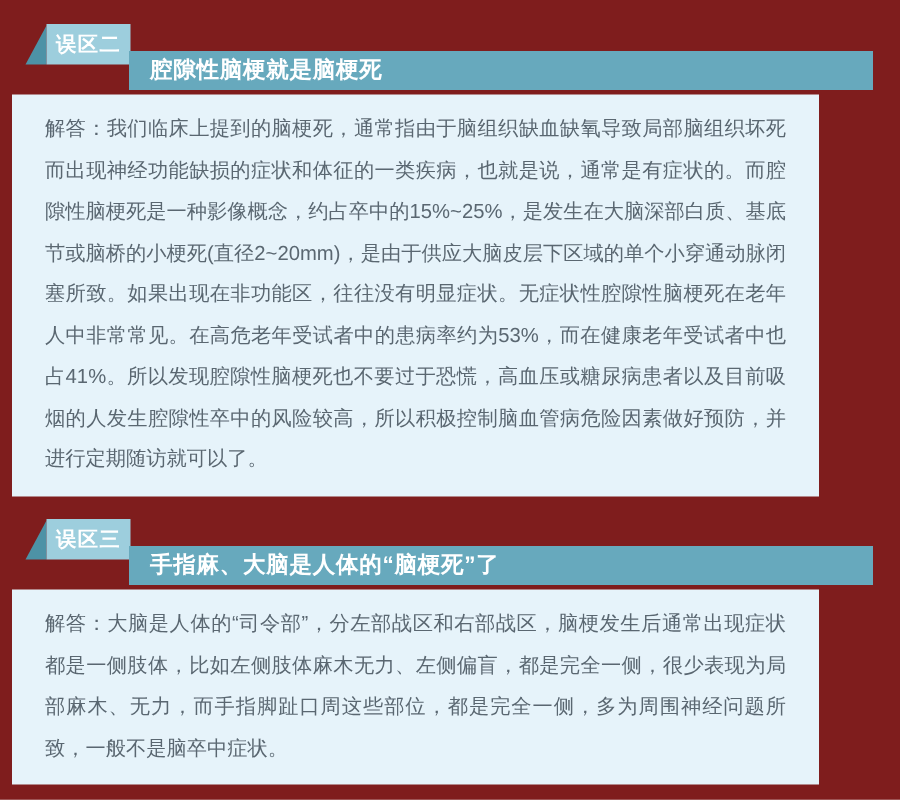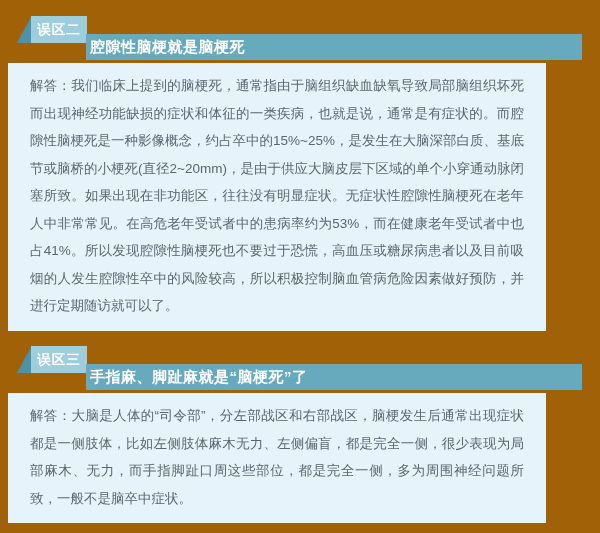--- a/index.html
+++ b/index.html
@@ -4,21 +4,21 @@
 <style>
   html,body{margin:0;padding:0;}
   body{
     font-family:"Liberation Sans","DejaVu Sans",sans-serif;
     background:#ffffff;
   }
   .page{
     position:relative;
     width:600px;
     height:533px;
-    background:#a16207;
+    background:#7f1d1d;
     overflow:hidden;
   }
   .section{
     position:absolute;
     left:0;
     width:600px;
   }
   #section-1{ top:16px; }
   #section-2{ top:346px; }
 
@@ -49,21 +49,21 @@
     position:absolute;
     left:86px;
     top:18px;
     width:496px;
     height:26px;
     background:#67a9bd;
     color:#ffffff;
     font-size:15px;
     font-weight:bold;
     line-height:26px;
-    padding-left:4px;
+    padding-left:14px;
     box-sizing:border-box;
     letter-spacing:0.5px;
   }
   .panel{
     position:absolute;
     left:8px;
     top:47px;
     width:538px;
     background:#e6f3fa;
     box-sizing:border-box;
@@ -89,19 +89,19 @@
     <div class="badge">误区二</div>
     <div class="title-bar">腔隙性脑梗就是脑梗死</div>
     <div class="panel">
       <p class="body-text">解答：我们临床上提到的脑梗死，通常指由于脑组织缺血缺氧导致局部脑组织坏死而出现神经功能缺损的症状和体征的一类疾病，也就是说，通常是有症状的。而腔隙性脑梗死是一种影像概念，约占卒中的15%~25%，是发生在大脑深部白质、基底节或脑桥的小梗死(直径2~20mm)，是由于供应大脑皮层下区域的单个小穿通动脉闭塞所致。如果出现在非功能区，往往没有明显症状。无症状性腔隙性脑梗死在老年人中非常常见。在高危老年受试者中的患病率约为53%，而在健康老年受试者中也占41%。所以发现腔隙性脑梗死也不要过于恐慌，高血压或糖尿病患者以及目前吸烟的人发生腔隙性卒中的风险较高，所以积极控制脑血管病危险因素做好预防，并进行定期随访就可以了。</p>
     </div>
   </div>
 
   <div class="section" id="section-2">
     <div class="ribbon-fold"></div>
     <div class="badge">误区三</div>
-    <div class="title-bar">手指麻、脚趾麻就是“脑梗死”了</div>
+    <div class="title-bar">手指麻、大脑是人体的“脑梗死”了</div>
     <div class="panel">
       <p class="body-text">解答：大脑是人体的“司令部”，分左部战区和右部战区，脑梗发生后通常出现症状都是一侧肢体，比如左侧肢体麻木无力、左侧偏盲，都是完全一侧，很少表现为局部麻木、无力，而手指脚趾口周这些部位，都是完全一侧，多为周围神经问题所致，一般不是脑卒中症状。</p>
     </div>
   </div>
 
 </div>
 
 </body></html>

